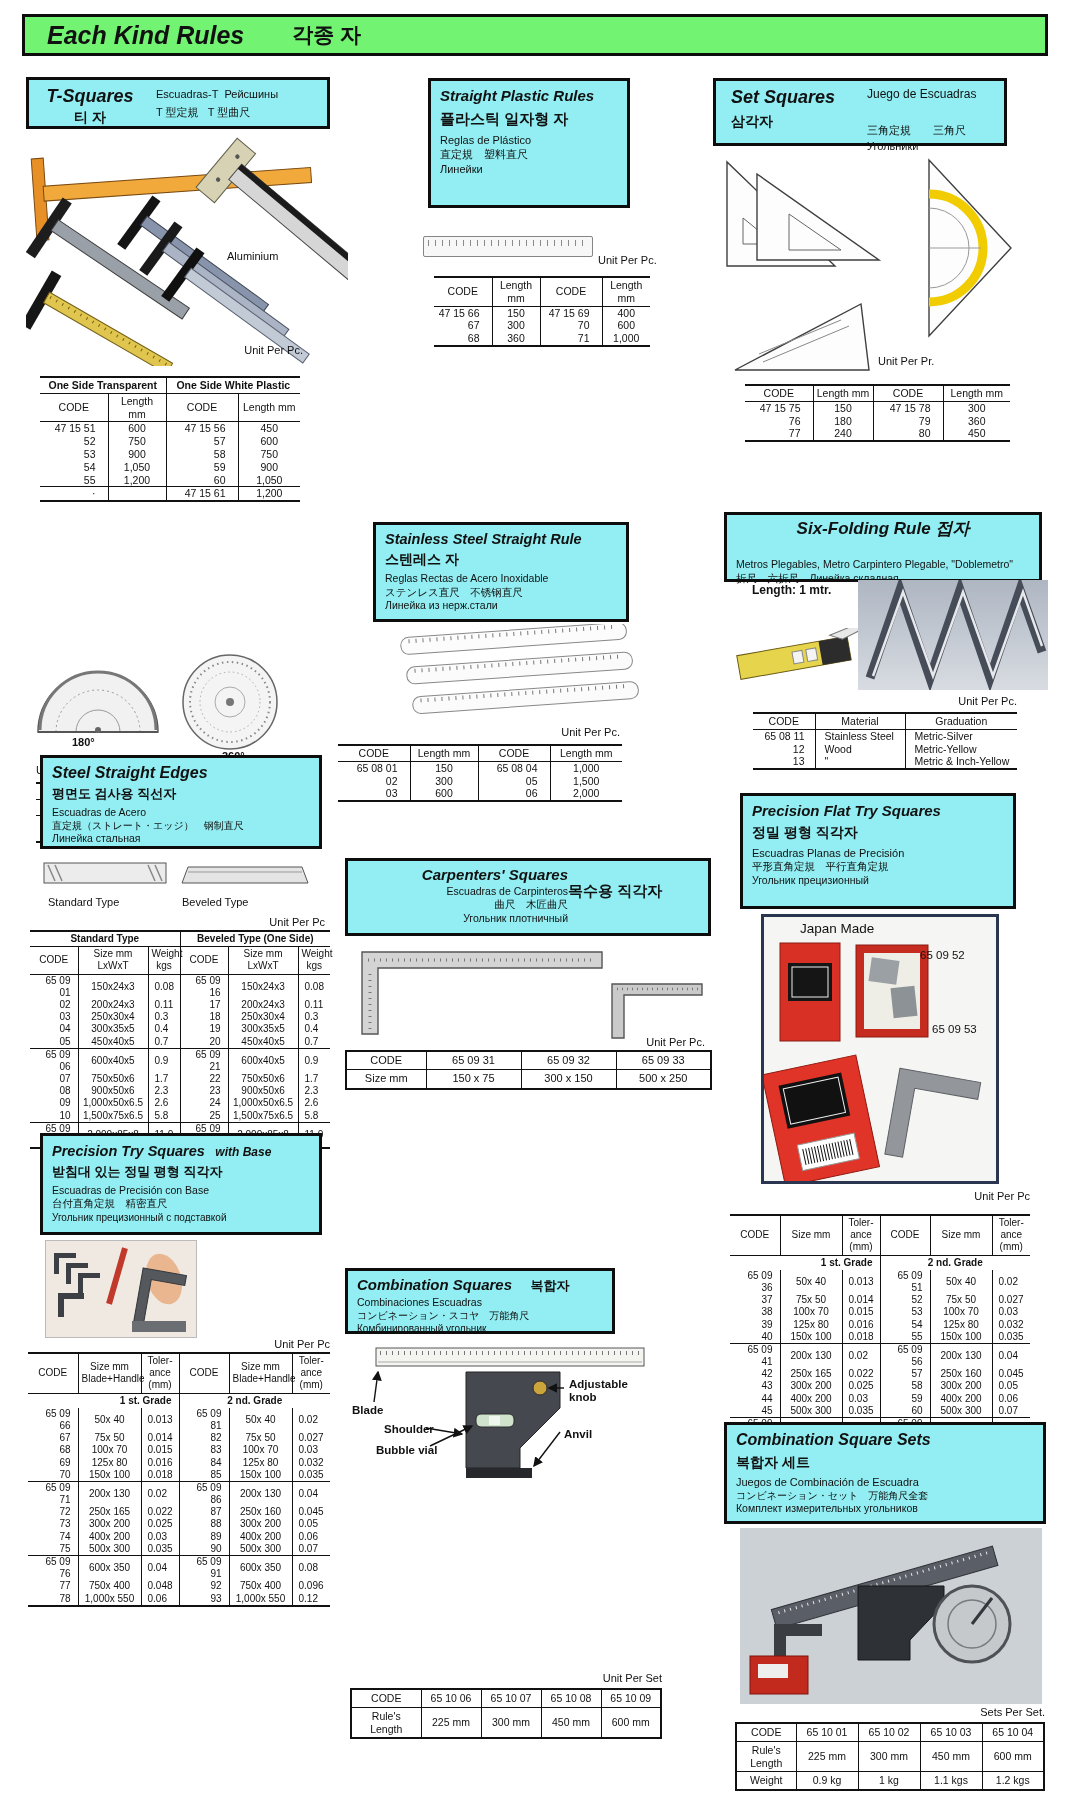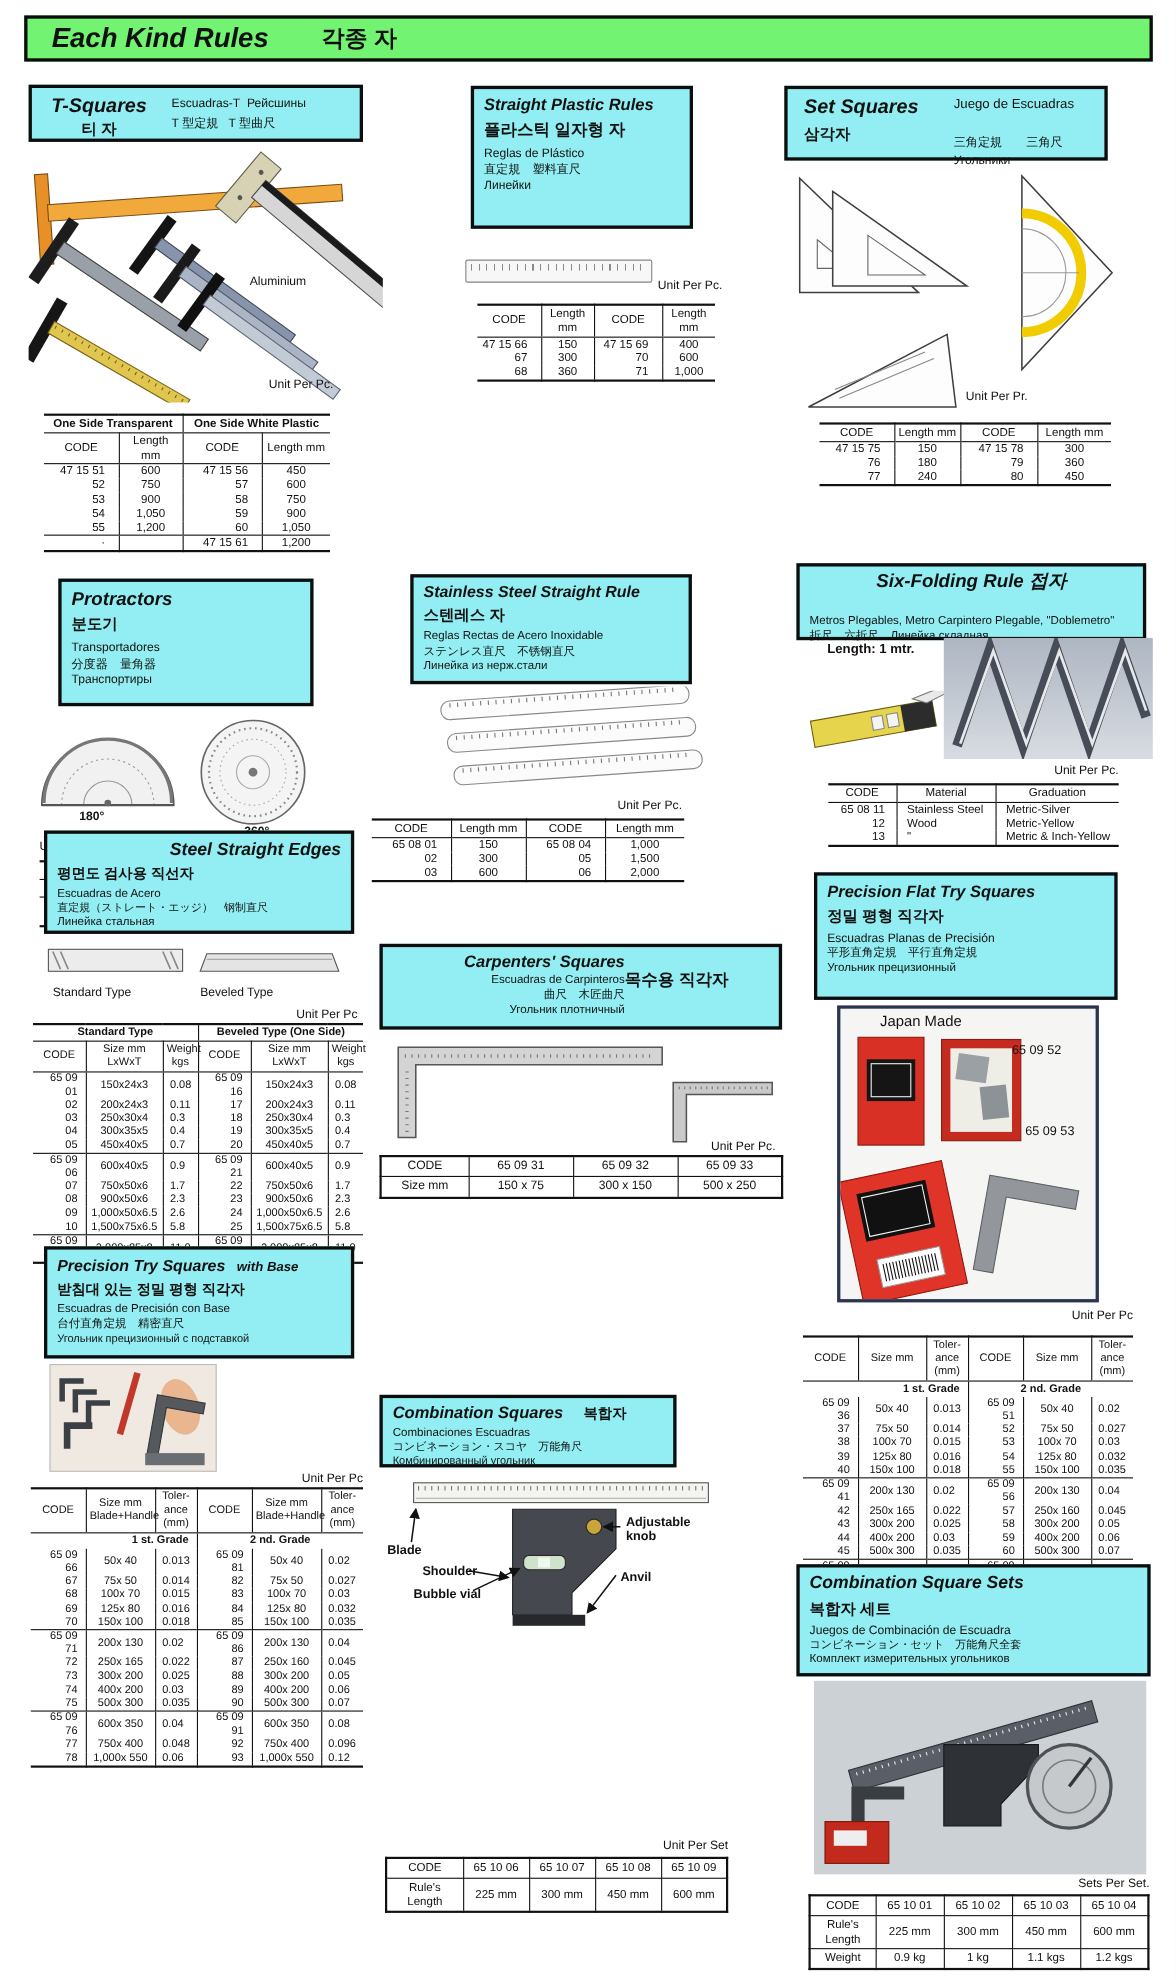--- a/index.html
+++ b/index.html
@@ -275,27 +275,20 @@
         </tr>
         <tr>
           <td>77</td>
           <td>240</td>
           <td>80</td>
           <td>450</td>
         </tr>
       </tbody>
   </table>
 
-  <div class="sec" style="left:53px;top:526px;width:232px;height:116px">
-    <div class="bi s17">Protractors</div>
-    <div class="b s14" style="margin-top:2px">분도기</div>
-    <div class="s11" style="margin-top:6px">Transportadores</div>
-    <div class="s11">分度器　量角器</div>
-    <div class="s11">Транспортиры</div>
-  </div>
 
   <svg class="abs" style="left:30px;top:652px" width="262" height="104" viewBox="0 0 262 104">
     <path d="M8 80 A60 60 0 0 1 128 80 Z" fill="#f1f1f1" stroke="#555" stroke-width="1.5"></path>
     <path d="M10 78 A58 58 0 0 1 126 78" fill="none" stroke="#777" stroke-width="3"></path>
     <path d="M26 80 A42 42 0 0 1 110 80" fill="none" stroke="#999" stroke-width="1" stroke-dasharray="2 3"></path>
     <path d="M46 80 A22 22 0 0 1 90 80" fill="none" stroke="#999" stroke-width="1"></path>
     <line x1="8" y1="80" x2="128" y2="80" stroke="#555" stroke-width="2"></line>
     <circle cx="68" cy="78" r="3" fill="#666"></circle>
     <circle cx="200" cy="50" r="47" fill="#f4f4f4" stroke="#666" stroke-width="1.5"></circle>
     <circle cx="200" cy="50" r="40" fill="none" stroke="#888" stroke-width="2" stroke-dasharray="1.5 3.5"></circle>
@@ -453,21 +446,21 @@
         </tr>
         <tr>
           <td>13</td>
           <td>"</td>
           <td>Metric &amp; Inch-Yellow</td>
         </tr>
       </tbody>
   </table>
 
   <div class="sec" style="left:40px;top:755px;width:282px;height:94px">
-    <div class="bi s16" style="text-align:right">Steel Straight Edges</div>
+    <div class="bi s16" style="text-align:left">Steel Straight Edges</div>
     <div class="b s13" style="margin-top:2px">평면도 검사용 직선자</div>
     <div class="s105" style="margin-top:3px">Escuadras de Acero</div>
     <div class="s10">直定規（ストレート・エッジ）　钢制直尺</div>
     <div class="s105">Линейка стальная</div>
   </div>
 
   <svg class="abs" style="left:38px;top:853px" width="285" height="42" viewBox="0 0 285 42">
     <rect x="6" y="10" width="122" height="20" fill="#ececec" stroke="#555"></rect>
     <path d="M10 12 l7 16 M17 12 l7 16" stroke="#888" stroke-width="1.5"></path>
     <path d="M110 12 l7 16 M117 12 l7 16" stroke="#888" stroke-width="1.5"></path>

